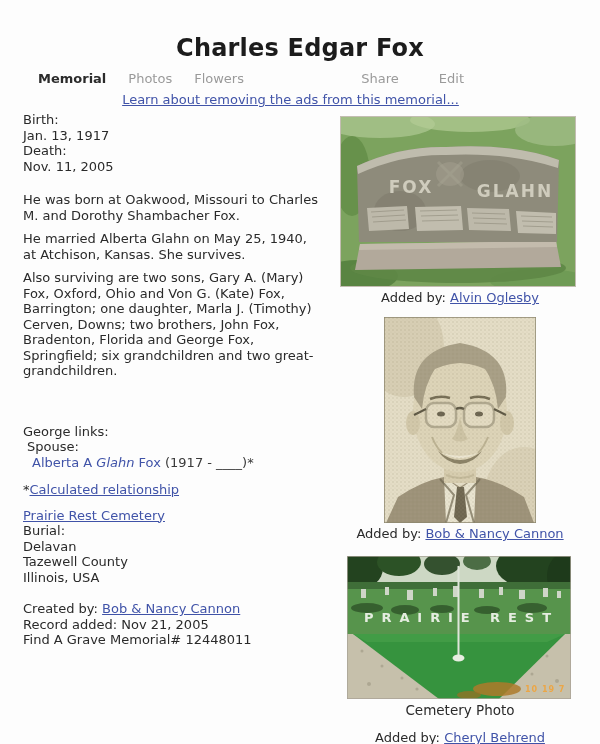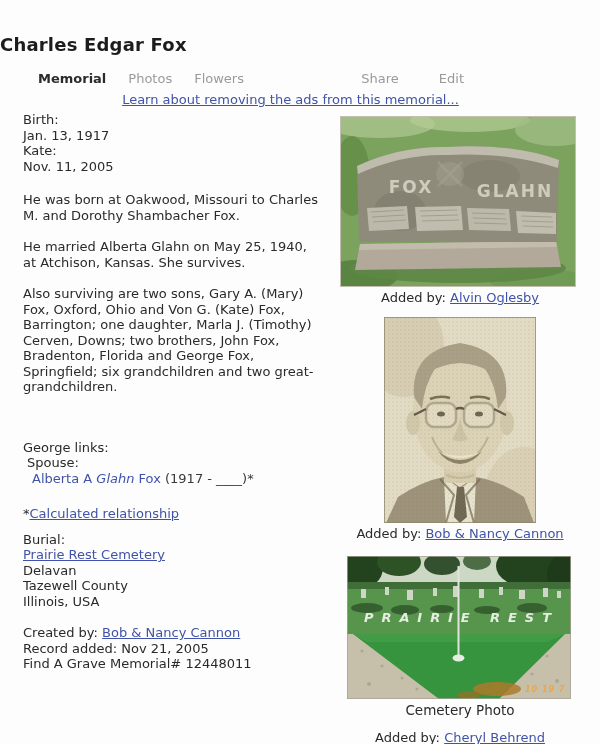--- a/index.html
+++ b/index.html
@@ -1,54 +1,54 @@
 <!DOCTYPE html>
 <html><head>
 <meta charset="utf-8">
 <style>
   * { margin:0; padding:0; box-sizing:border-box; }
   html,body { width:600px; height:744px; background:#fdfdfd; overflow:hidden; }
   body { font-family:"DejaVu Sans", sans-serif; color:#2a2a2a; font-size:13px; }
   .page { position:relative; width:600px; height:744px; background:#fdfdfd; }
 
   
-  .page-title { text-align:left; padding-top:34px; font-size:18px; font-weight:bold; color:#1c1c1c; letter-spacing:.2px; }
+  .page-title { text-align:center; padding-top:34px; font-size:24px; font-weight:bold; color:#1c1c1c; letter-spacing:.2px; }
   .tabbar { position:absolute; top:71px; left:0; width:476px; height:18px; font-size:13px; }
   .tabs-left { position:absolute; left:38px; top:0; display:flex; gap:22px; }
   .tabs-right { position:absolute; right:12px; top:0; display:flex; gap:40px; }
   .tab { color:#9a9a9a; cursor:pointer; }
   .tab.active { color:#2b2b2b; font-weight:bold; }
   .ads-row { position:absolute; top:92px; left:0; width:581px; text-align:center; }
   a, .link { color:#4053a8; text-decoration:underline; cursor:pointer; }
   .plainlink { text-decoration:none; }
 
   
   .left-col { position:absolute; left:23px; top:112px; width:322px; line-height:15.5px; }
   .bd-row { display:flex;flex-direction:column; }
   .bd-label { width:108px; }
-  .bio { white-space:pre-line; margin-top:16px; }
+  .bio { white-space:pre-line; margin-top:8px; }
   .bio.first { margin-top:18px; }
   .bio.gap-lg { margin-top:15px; }
   .family-block { margin-top:45px; }
   .spouse-label { padding-left:4px; }
   .spouse-line { padding-left:9px; }
   .spouse-name { color:#4053a8; text-decoration:none; }
   .spouse-dates { color:#3a3a3a; }
-  .calc-note { margin-top:20px; }
+  .calc-note { margin-top:12px; }
   .burial-block { margin-top:10px; }
   .record-block { margin-top:16px; }
 
   
   .right-col { position:absolute; left:338px; top:116px; width:244px; }
   .photo { display:block; }
   .photo svg { display:block; }
   .caption { text-align:center; font-size:13px; color:#2a2a2a; margin-top:3px; line-height:15px; }
   .photo-stone { width:236px; height:171px; margin-left:2px; }
   .photo-portrait { width:152px; height:206px; margin:12px auto 0; }
-  .photo-cemetery { width:200px; height:143px; margin:15px auto 0; margin-left:9px;font-style:italic; }
+  .photo-cemetery { width:200px; height:143px; margin:15px auto 0; margin-left:9px; }
   .cem-title { margin-top:4px; font-size:13.5px;text-align:center; }
 </style>
 </head>
 <body>
 
 <div class="page">
 
   <h1 class="page-title">Charles Edgar Fox</h1>
 
   <div class="tabbar">
@@ -66,21 +66,21 @@
   <div class="ads-row">
     <a class="link">Learn about removing the ads from this memorial...</a>
   </div>
 
   <div class="left-col">
     <div class="bd-row">
       <span class="bd-label">Birth:</span>
       <span>Jan. 13, 1917</span>
     </div>
     <div class="bd-row">
-      <span class="bd-label">Kate:</span>
+      <span class="bd-label">Death:</span>
       <span>Nov. 11, 2005</span>
     </div>
 
     <p class="bio first">He was born at Oakwood, Missouri to Charles
 M. and Dorothy Shambacher Fox.</p>
     <p class="bio">He married Alberta Glahn on May 25, 1940,
 at Atchison, Kansas. She survives.</p>
     <p class="bio">Also surviving are two sons, Gary A. (Mary)
 Fox, Oxford, Ohio and Von G. (Kate) Fox,
 Barrington; one daughter, Marla J. (Timothy)
@@ -94,22 +94,22 @@
       <div class="spouse-label">Spouse:</div>
       <div class="spouse-line">
         <a class="spouse-name plainlink"><span>Alberta A </span><i>Glahn</i><span> Fox </span></a><span class="spouse-dates">(1917 - ____)*</span>
       </div>
       <div class="calc-note">
         <span>*</span><a class="link">Calculated relationship</a>
       </div>
     </div>
 
     <div class="burial-block">
+      <div><a class="link">Prairie Rest Cemetery</a></div>
       <div>Burial:</div>
-      <div><a class="link">Prairie Rest Cemetery</a></div>
       <div>Delavan</div>
       <div>Tazewell County</div>
       <div>Illinois, USA</div>
     </div>
 
     <div class="record-block">
       <div>
         <span>Created by: </span><a class="link">Bob &amp; Nancy Cannon</a>
       </div>
       <div>Record added: Nov 21, 2005</div>

